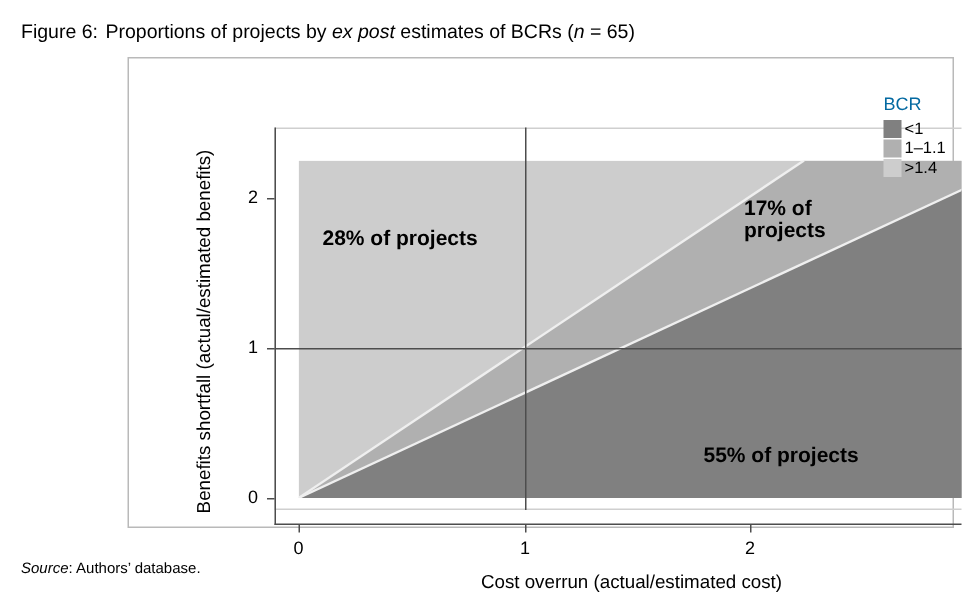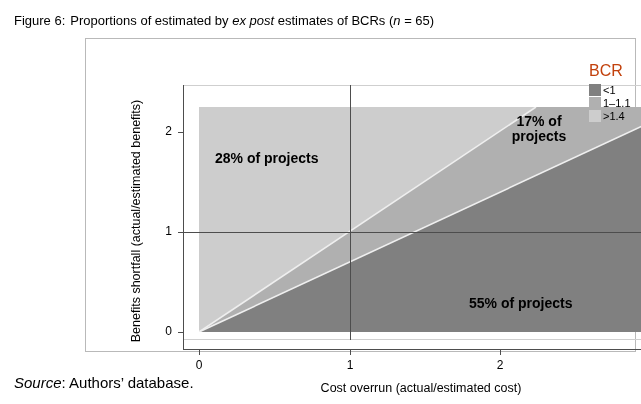--- a/index.html
+++ b/index.html
@@ -148,34 +148,34 @@
   
   .plot-annotation {
     position: absolute;
     font-size: 14px;
     font-weight: bold;
     color: #000000;
     white-space: pre-line;
     line-height: 15px;
   }
   #annotation-0 { left: 129px; top: 112px; }
-  #annotation-1 { left: 410px; top: 75px; text-align: center; width: 86px; }
+  #annotation-1 { left: 410px; top: 92px; width: 86px; }
   #annotation-2 { left: 383px; top: 218px; margin-top: 39px; }
 
   
   #legend {
     position: absolute;
     left: 589px;
     top: 62px;
     width: 48px;
   }
   #legend-title {
-    font-size: 16px;
+    font-size: 12px;
     margin-bottom: 3px;
-    color: #c2410c;
+    color: #0369a1;
   }
   .legend-row {
     display: flex;
     align-items: center;
     height: 13px;
   }
   .legend-swatch {
     width: 12px;
     height: 12px;
     flex: 0 0 12px;
@@ -185,29 +185,29 @@
     margin-left: 2px;
     white-space: nowrap;
     color: #000;
   }
 
   
   #source-note {
     position: absolute;
     left: 14px;
     top: 374px;
-    font-size: 15px;
+    font-size: 10px;
   }
   #source-note .ital { font-style: italic; }
 </style>
 </head>
 <body>
 
 <div id="figure-caption">
-  <span class="fig-label">Figure 6:</span><span class="gap"></span><span>Proportions of estimated by </span><span class="ital">ex post</span><span> estimates of BCRs (</span><span class="ital">n</span><span> = 65)</span>
+  <span class="fig-label">Figure 6:</span><span class="gap"></span><span>Proportions of projects by </span><span class="ital">ex post</span><span> estimates of BCRs (</span><span class="ital">n</span><span> = 65)</span>
 </div>
 
 <div id="figure-frame">
 
   <div id="y-axis-title">Benefits shortfall (actual/estimated benefits)</div>
 
   <div id="panel-outline"></div>
 
   <div id="plot-area">
     <svg id="plot-svg" width="452" height="225" viewBox="0 0 452 225">

